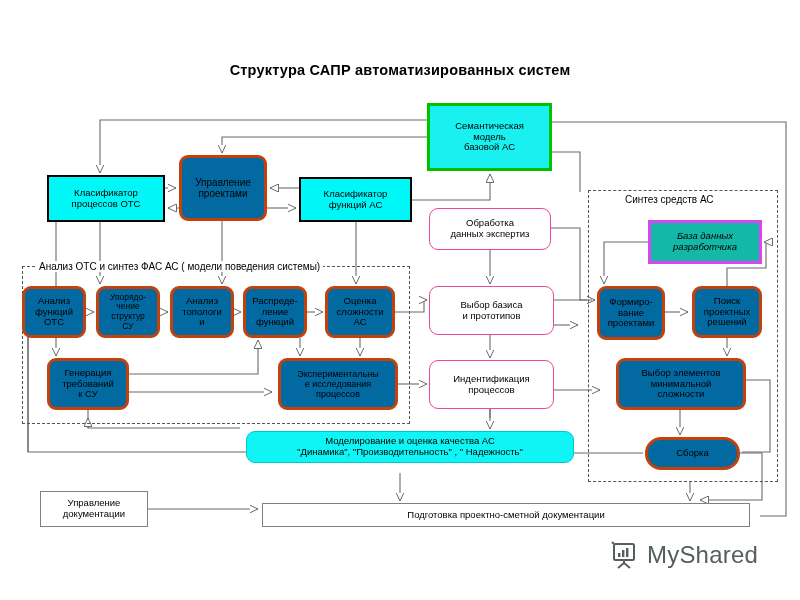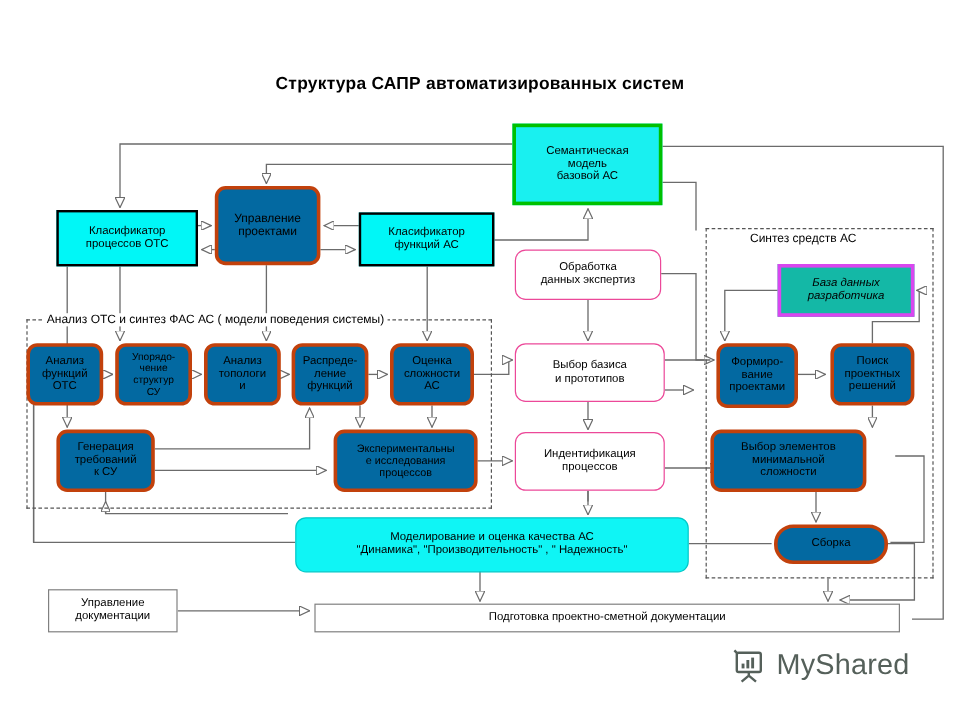--- a/index.html
+++ b/index.html
@@ -272,28 +272,28 @@
         <span>проектами</span>
       </div>
     </div>
     <div class="node k-yellow" id="n-design-solutions-search" style="left: 692px; top: 286px; width: 70px; height: 52px; font-size: 9.5px;">
       <div>
         <span>Поиск</span>
         <span>проектных</span>
         <span>решений</span>
       </div>
     </div>
-    <div class="node k-yellow" id="n-min-complexity-elements" style="left: 592px; top: 358px; width: 130px; height: 52px; font-size: 9.5px;">
+    <div class="node k-yellow" id="n-min-complexity-elements" style="left: 616px; top: 358px; width: 130px; height: 52px; font-size: 9.5px;">
       <div>
         <span>Выбор элементов</span>
         <span>минимальной</span>
         <span>сложности</span>
       </div>
     </div>
-    <div class="node k-cyan-round" id="n-modeling-quality" style="left: 246px; top: 431px; width: 328px; height: 46px; font-size: 9.5px;">
+    <div class="node k-cyan-round" id="n-modeling-quality" style="left: 246px; top: 431px; width: 328px; height: 32px; font-size: 9.5px;">
       <div>
         <span>Моделирование и оценка качества  АС</span>
         <span>"Динамика", "Производительность" , " Надежность"</span>
       </div>
     </div>
     <div class="node k-yellow" id="n-assembly" style="left: 645px; top: 437px; width: 95px; height: 33px; font-size: 9.5px; border-radius: 16px;">
       <div>
         <span>Сборка</span>
       </div>
     </div>

